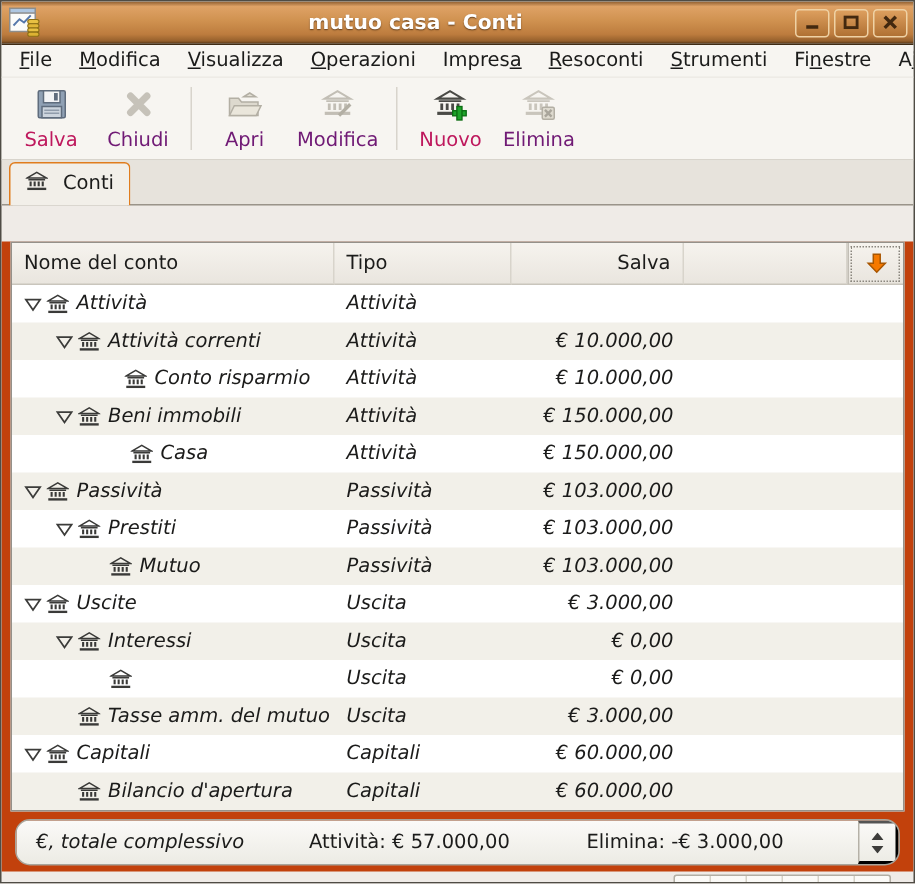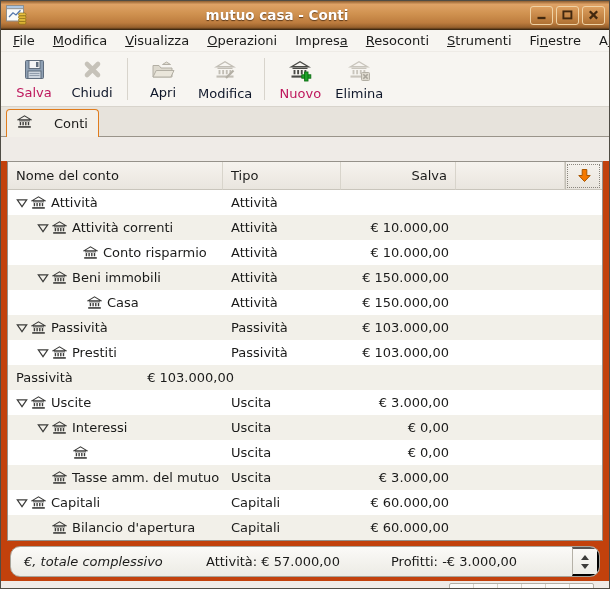--- a/index.html
+++ b/index.html
@@ -40,50 +40,50 @@
   .toolbar{
     flex:0 0 56px;background:#f7f5f1;
     border-top:1px solid #eeebe6;border-bottom:1px solid #d8d4cc;
     display:flex;align-items:center;padding:2px 4px;
   }
   .tbtn{
     min-width:58px;height:50px;border:none;background:none;
     display:flex;flex-direction:column;align-items:center;justify-content:center;gap:1px;
     font-family:inherit;font-size:13px;color:#be185d;padding:2px 6px;
   }
-  .tbtn.disabled{color:#0f172a;}
+  .tbtn.disabled{color:#701a75;}
   .tsep{width:1px;height:42px;background:#d8d4cc;margin:0 6px;flex:0 0 1px;}
 
   
   .tabbar{
     flex:0 0 30px;background:#e7e3dc;border-bottom:1px solid #9a948a;
     display:flex;align-items:flex-end;padding-left:5px;
   }
   .tab{
-    display:flex;align-items:center;gap:22px;
+    display:flex;align-items:center;gap:10px;
     background:#f2efe9;border:1px solid #e07c1d;border-bottom:none;
     border-radius:4px 4px 0 0;padding:5px 10px 6px;position:relative;top:1px;
   }
 
   
   .page{flex:1;background:#c2410c;display:flex;flex-direction:column;padding:0 6px;margin-top:24px;}
   .tree{flex:0 0 380px;border:1px solid #95918a;background:#fff;display:flex;flex-direction:column;}
   .tree-header{flex:0 0 28px;display:flex;background:linear-gradient(#f6f3ee,#e9e5de);}
   .hcell{display:flex;align-items:center;padding:0 8px;border-right:1px solid #d8d4cb;border-bottom:1px solid #c9c5bc;}
   .h-name{flex:0 0 215px;}
   .h-type{flex:0 0 118px;}
   .h-total{flex:0 0 115px;justify-content:flex-end;}
   .h-fill{flex:1;}
   .col-btn{
     flex:0 0 37px;display:flex;align-items:center;justify-content:center;
     border:none;border-left:1px solid #c2beb5;border-bottom:1px solid #c9c5bc;
     background:linear-gradient(#f6f3ee,#e9e5de);
     outline:1px dotted #8a867e;outline-offset:-3px;
   }
-  .tree-body{flex:1;}
+  .tree-body{flex:1;font-style:italic;}
   .row{height:25px;display:flex;align-items:center;}
   .row.stripe{background:#f2f0e9;}
   .c-name{flex:0 0 215px;display:flex;align-items:center;overflow:hidden;}
   .expander{flex:0 0 19px;display:flex;justify-content:center;}
   .row-icon{display:flex;margin-right:5px;}
   .c-type{flex:0 0 118px;padding-left:8px;}
   .c-total{flex:0 0 115px;text-align:right;padding-right:7px;}
 
   
   .summary{
@@ -418,20 +418,35 @@
   <line x1="12.3" y1="7.6" x2="12.3" y2="11" stroke="#3a3a38" stroke-width="1.5"></line>
   <rect x="1.2" y="12" width="13.6" height="1.7" fill="#3a3a38"></rect>
                 </svg>
               </span>
       <span>Prestiti</span>
     </div>
     <div class="c-type">Passività</div>
     <div class="c-total">€ 103.000,00</div>
   </div>
   <div class="row stripe">
+    <div class="c-name" style="padding-left:46px">
+      <span class="expander"></span>
+      <span class="row-icon">
+                <svg width="15" height="13" viewBox="0 0 16 14">
+  <path d="M1.2 5 L8 1 L14.8 5 Z" fill="none" stroke="#3a3a38" stroke-width="1.1"></path>
+  <line x1="2" y1="6.3" x2="14" y2="6.3" stroke="#3a3a38" stroke-width="1"></line>
+  <line x1="3.6" y1="7.6" x2="3.6" y2="11" stroke="#3a3a38" stroke-width="1.5"></line>
+  <line x1="6.5" y1="7.6" x2="6.5" y2="11" stroke="#3a3a38" stroke-width="1.5"></line>
+  <line x1="9.4" y1="7.6" x2="9.4" y2="11" stroke="#3a3a38" stroke-width="1.5"></line>
+  <line x1="12.3" y1="7.6" x2="12.3" y2="11" stroke="#3a3a38" stroke-width="1.5"></line>
+  <rect x="1.2" y="12" width="13.6" height="1.7" fill="#3a3a38"></rect>
+                </svg>
+              </span>
+      <span>Mutuo</span>
+    </div>
     <div class="c-type">Passività</div>
     <div class="c-total">€ 103.000,00</div>
   </div>
   <div class="row ">
     <div class="c-name" style="padding-left:4px">
       <span class="expander">
                 <svg width="12" height="10" viewBox="0 0 12 10">
                   <path d="M1.3 1.8 L10.7 1.8 L6 8.6 Z" fill="none" stroke="#3c3c3a" stroke-width="1.2"></path>
                 </svg>
               </span>
@@ -552,21 +567,21 @@
     </div>
     <div class="c-type">Capitali</div>
     <div class="c-total">€ 60.000,00</div>
   </div>
         </div>
     </div>
 
     <div class="summary">
       <span class="sum-label">€, totale complessivo</span>
       <span class="sum-item first" id="sum-item-0">Attività: € 57.000,00</span>
-      <span class="sum-item last" id="sum-item-1">Profitti: -€ 3.000,00</span>
+      <span class="sum-item last" id="sum-item-1">Elimina: -€ 3.000,00</span>
       <button class="sum-spin">
         <svg width="8" height="5">
             <path d="M4 0 L8 5 L0 5 Z" fill="#3c3c3a"></path>
           </svg>
         <svg width="8" height="5">
             <path d="M0 0 L8 0 L4 5 Z" fill="#3c3c3a"></path>
           </svg>
       </button>
     </div>
   </div>

